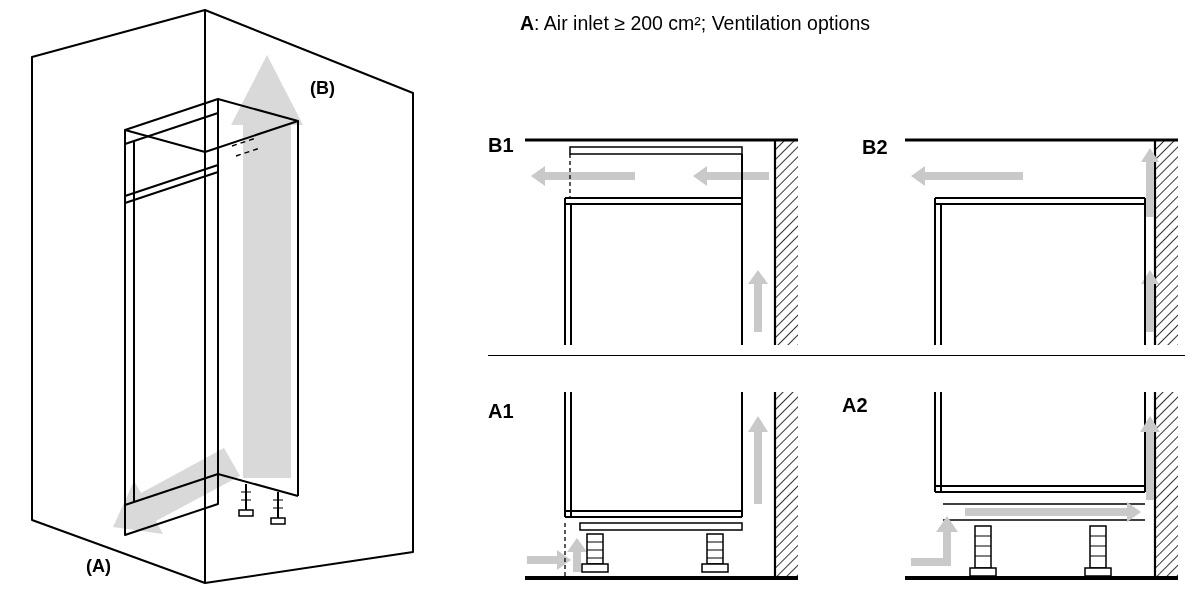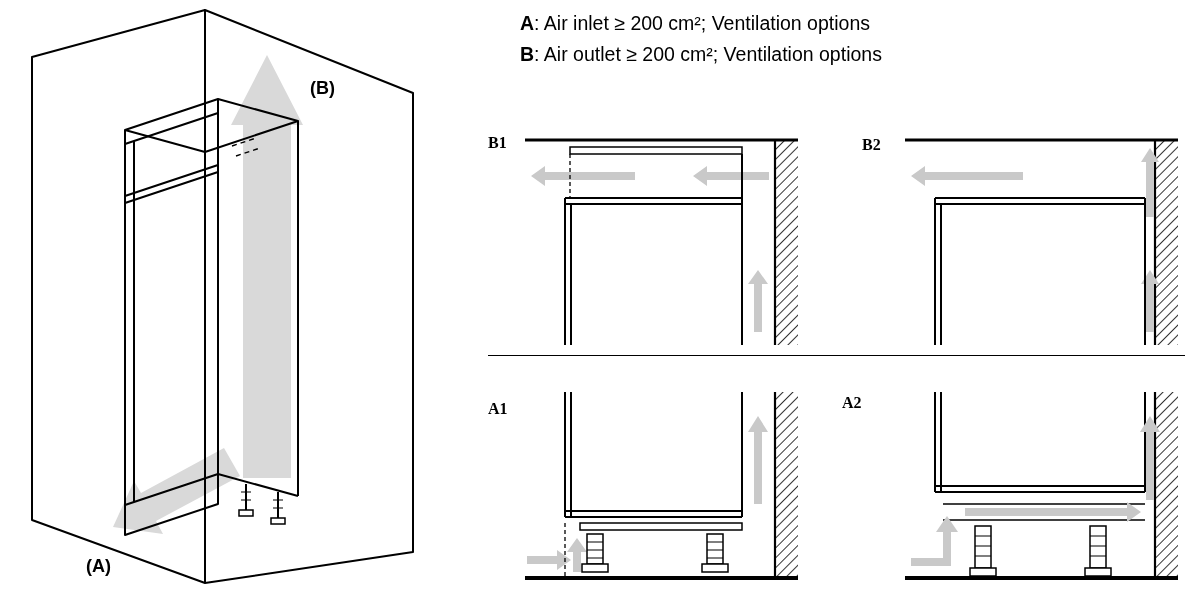--- a/index.html
+++ b/index.html
@@ -2,21 +2,21 @@
 <html><head>
 <meta charset="utf-8">
 <style>
   html,body{margin:0;padding:0;background:#fff;}
   .canvas{position:relative;width:1200px;height:600px;background:#fff;overflow:hidden;
           font-family:"Liberation Sans",sans-serif;color:#000;}
   svg{position:absolute;display:block;}
   .legend{position:absolute;left:488px;top:8px;font-size:19.5px;line-height:31px;white-space:nowrap;margin-left:32px;}
   .legend b{font-weight:bold;}
   .iso-label{position:absolute;font-size:18px;font-weight:bold;}
-  .panel-label{position:absolute;font-size:16px;font-weight:bold;font-family:Liberation Serif, serif;}
+  .panel-label{position:absolute;font-size:20px;font-weight:bold;}
   .divider{position:absolute;left:488px;top:355px;width:697px;height:0;border-top:1.6px solid #000;}
 </style>
 </head>
 <body>
 
 <div class="canvas">
 
   <svg style="left:0;top:0" width="460" height="600" viewBox="0 0 460 600">
 
     <g>
@@ -50,21 +50,20 @@
       <path d="M241,492 L251,492 M241,500 L251,500 M273,500 L283,500 M273,508 L283,508" stroke-width="1.2"></path>
       <rect x="239" y="510" width="14" height="6" stroke-width="1.5"></rect>
       <rect x="271" y="518" width="14" height="6" stroke-width="1.5"></rect>
     </g>
   </svg>
   <div class="iso-label" style="left:310px;top:78px">(B)</div>
   <div class="iso-label" style="left:86px;top:556px">(A)</div>
 
   <div class="legend">
     <div><b>A</b><span>: Air inlet ≥ 200 cm²; Ventilation options</span></div>
-    <div><b>B</b><span>: Air outlet ≥ 200 cm²; Ventilation options</span></div>
   </div>
 
   <div class="panel-label" style="left:488px;top:134px">B1</div>
   <div class="panel-label" style="left:862px;top:136px">B2</div>
   <div class="panel-label" style="left:488px;top:400px">A1</div>
   <div class="panel-label" style="left:842px;top:394px">A2</div>
 
   <div class="divider"></div>
 
   <svg style="left:525px;top:132px" width="280" height="215" viewBox="0 0 280 215">

